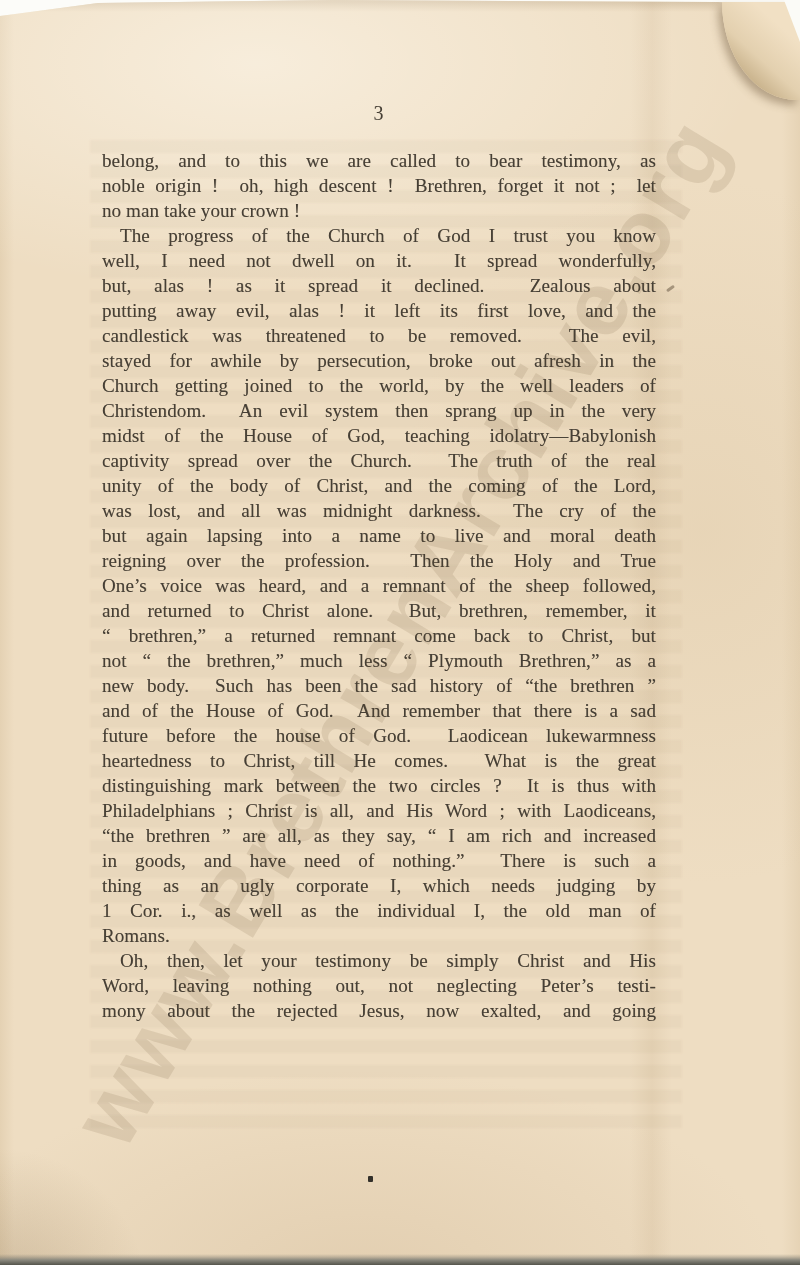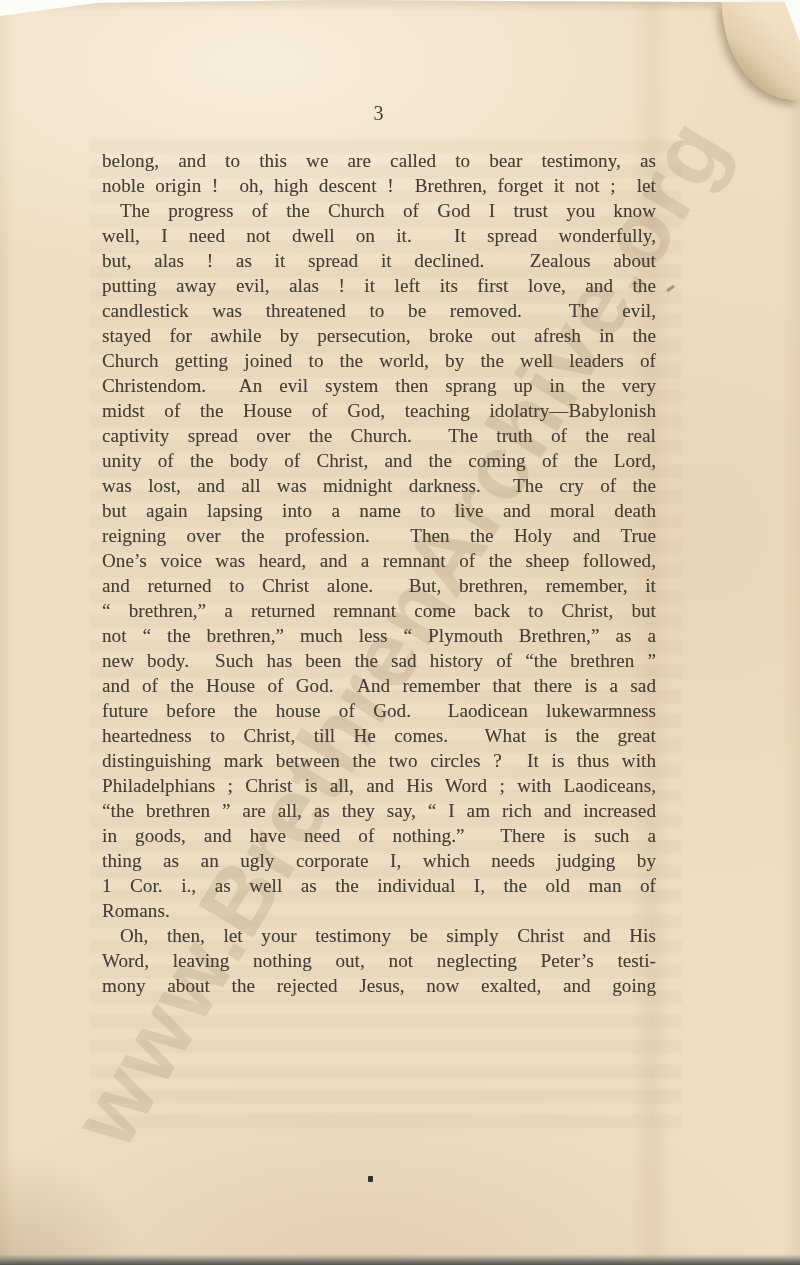--- a/index.html
+++ b/index.html
@@ -140,20 +140,21 @@
   <div class="paper"></div>
   <div class="ghost"></div>
   <div class="fold-flap"></div>
   <div class="corner-white"></div>
 
   <div class="page-number">3</div>
 
   <div class="text-block" id="text-block">
       <div class="line">belong, and to this we are called to bear testimony, as</div>
       <div class="line">noble origin !  oh, high descent !  Brethren, forget it not ;  let</div>
+      <div class="line left">no man take your crown !</div>
       <div class="line indent">The progress of the Church of God I trust you know</div>
       <div class="line">well, I need not dwell on it.  It spread wonderfully,</div>
       <div class="line">but, alas ! as it spread it declined.  Zealous about</div>
       <div class="line">putting away evil, alas ! it left its first love, and the</div>
       <div class="line">candlestick was threatened to be removed.  The evil,</div>
       <div class="line">stayed for awhile by persecution, broke out afresh in the</div>
       <div class="line">Church getting joined to the world, by the well leaders of</div>
       <div class="line">Christendom.  An evil system then sprang up in the very</div>
       <div class="line">midst of the House of God, teaching idolatry—Babylonish</div>
       <div class="line">captivity spread over the Church.  The truth of the real</div>

